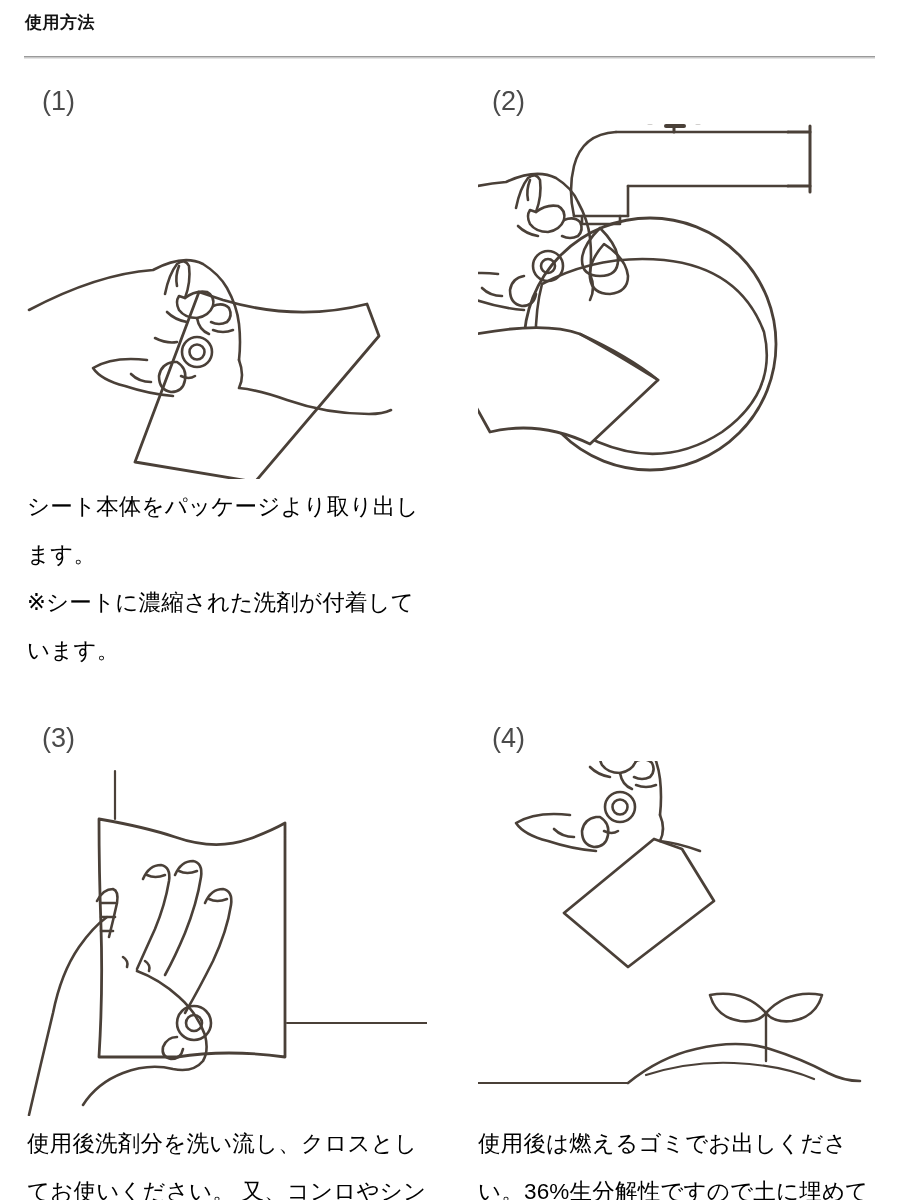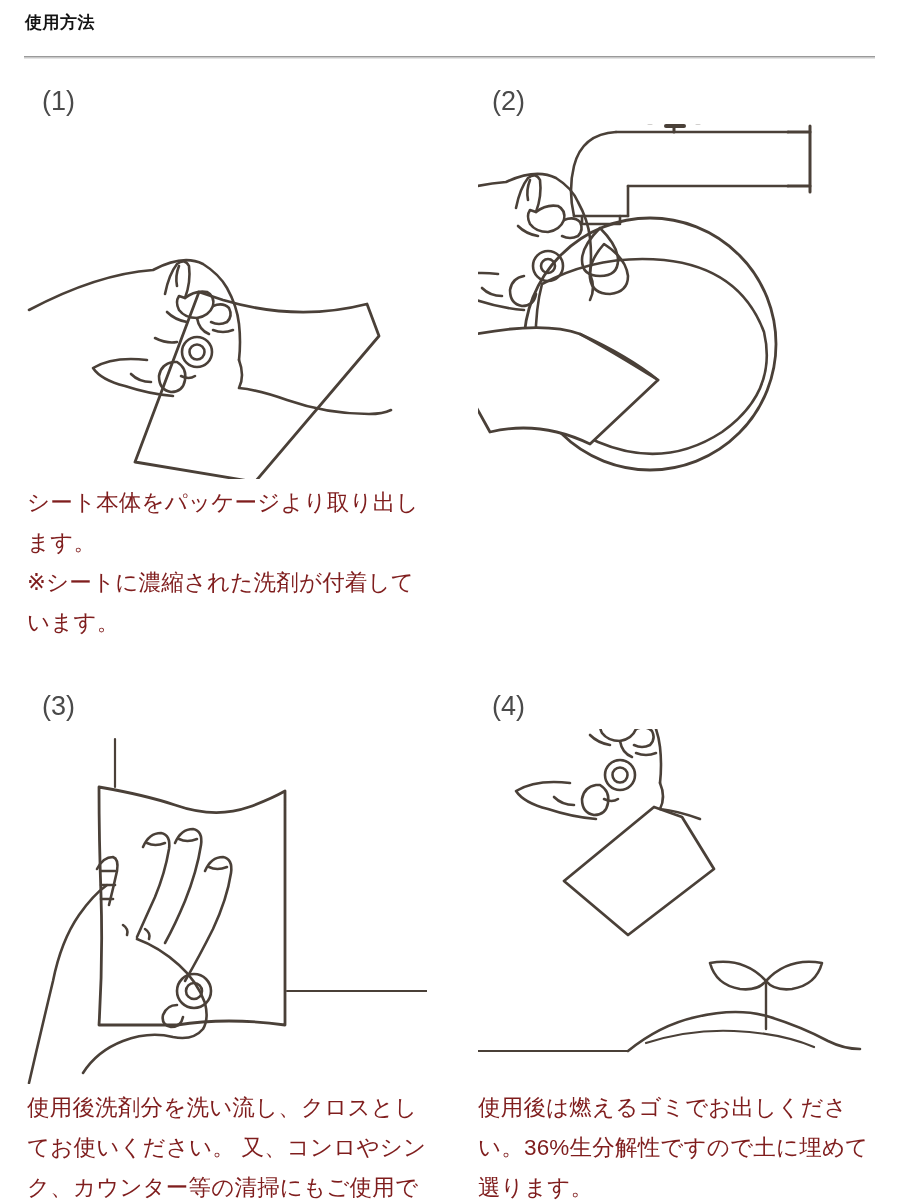--- a/index.html
+++ b/index.html
@@ -80,22 +80,22 @@
     width: 400px;
     height: 355px;
     position: relative;
     margin-top: 2px;
   }
   .step.right .figure { width: 400px; }
   .figure svg { display: block; }
 
   .caption {
     font-size: 22.5px;
-    line-height: 40px;
-    color: #7f1d1d;
+    line-height: 48px;
+    color: #000000;
     letter-spacing: 0.2px;
     white-space: pre-line;
     margin-top: 4px;
   }
 
   .row2 { margin-top: 50px; }
 </style>
 </head>
 <body>
 

